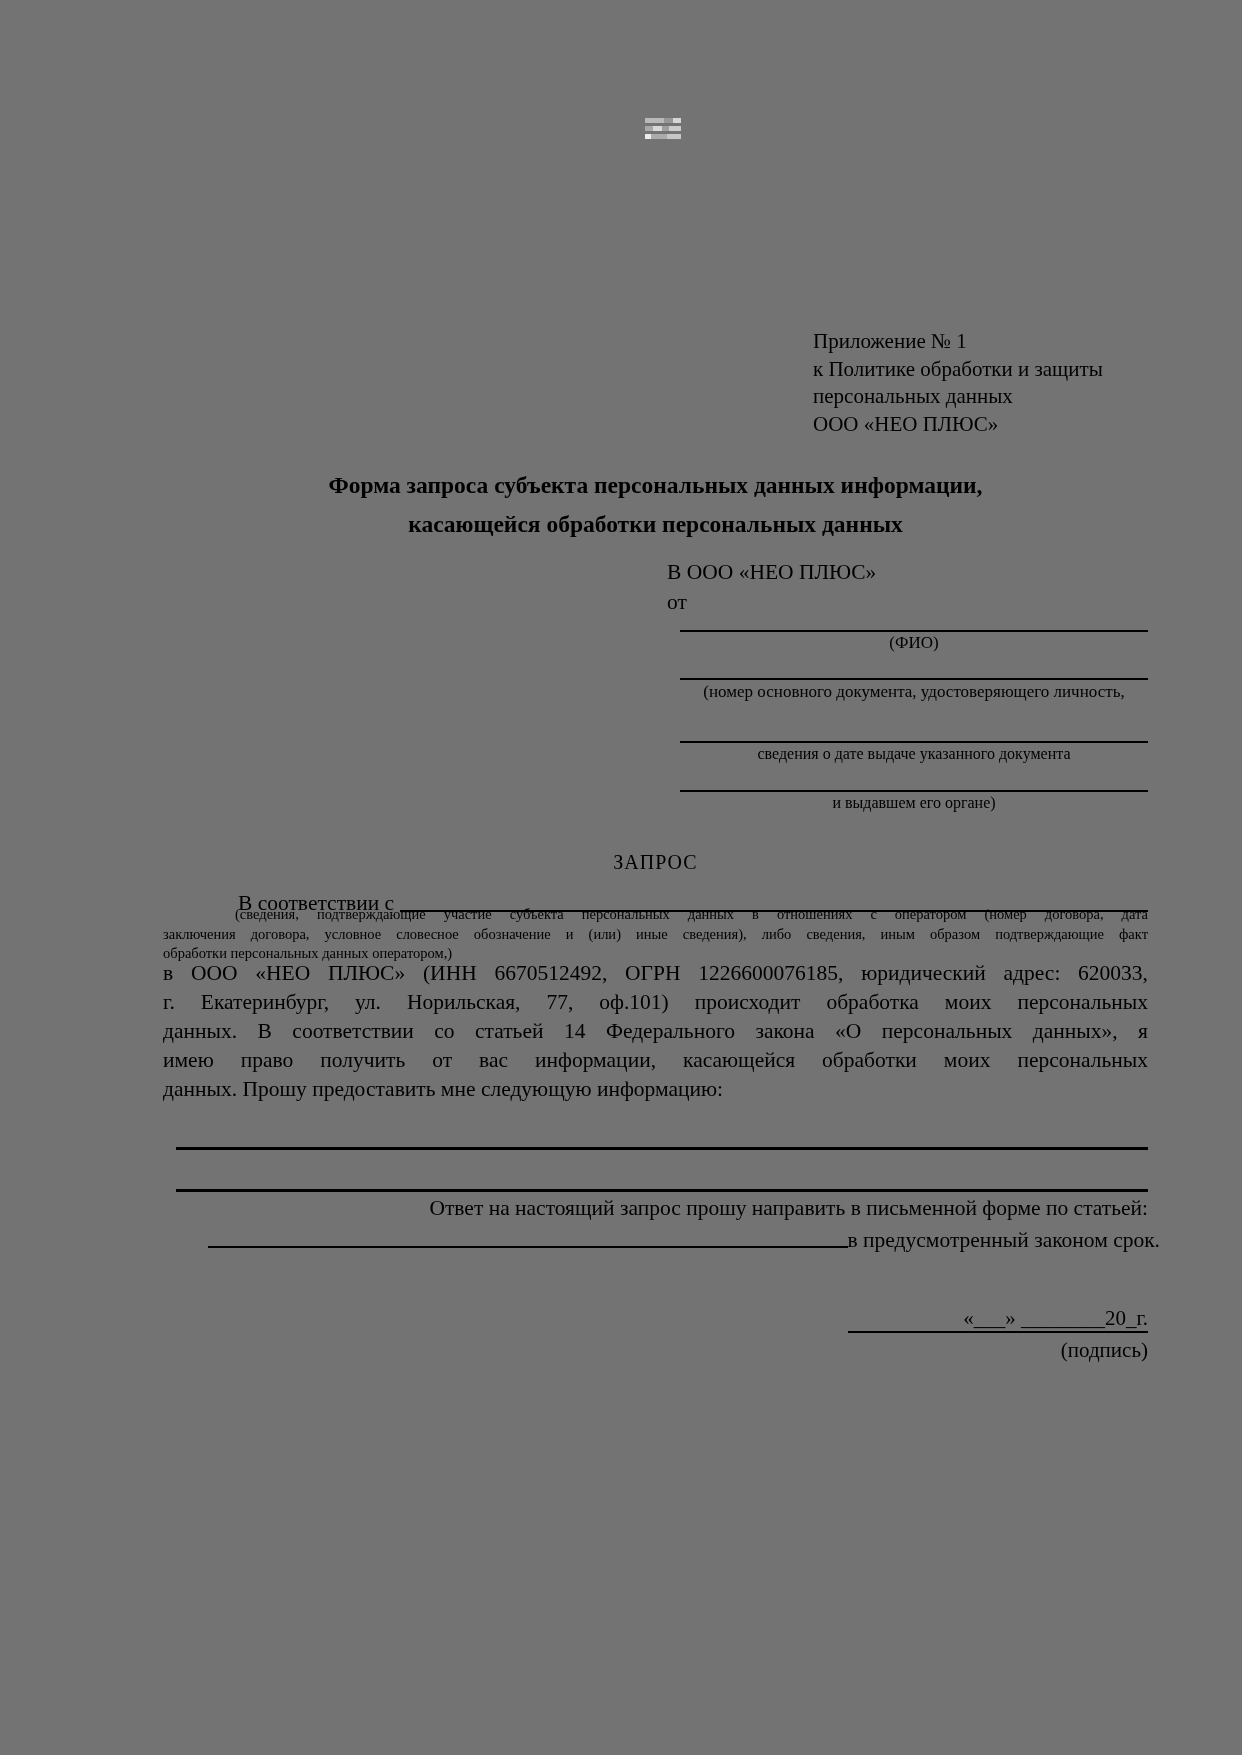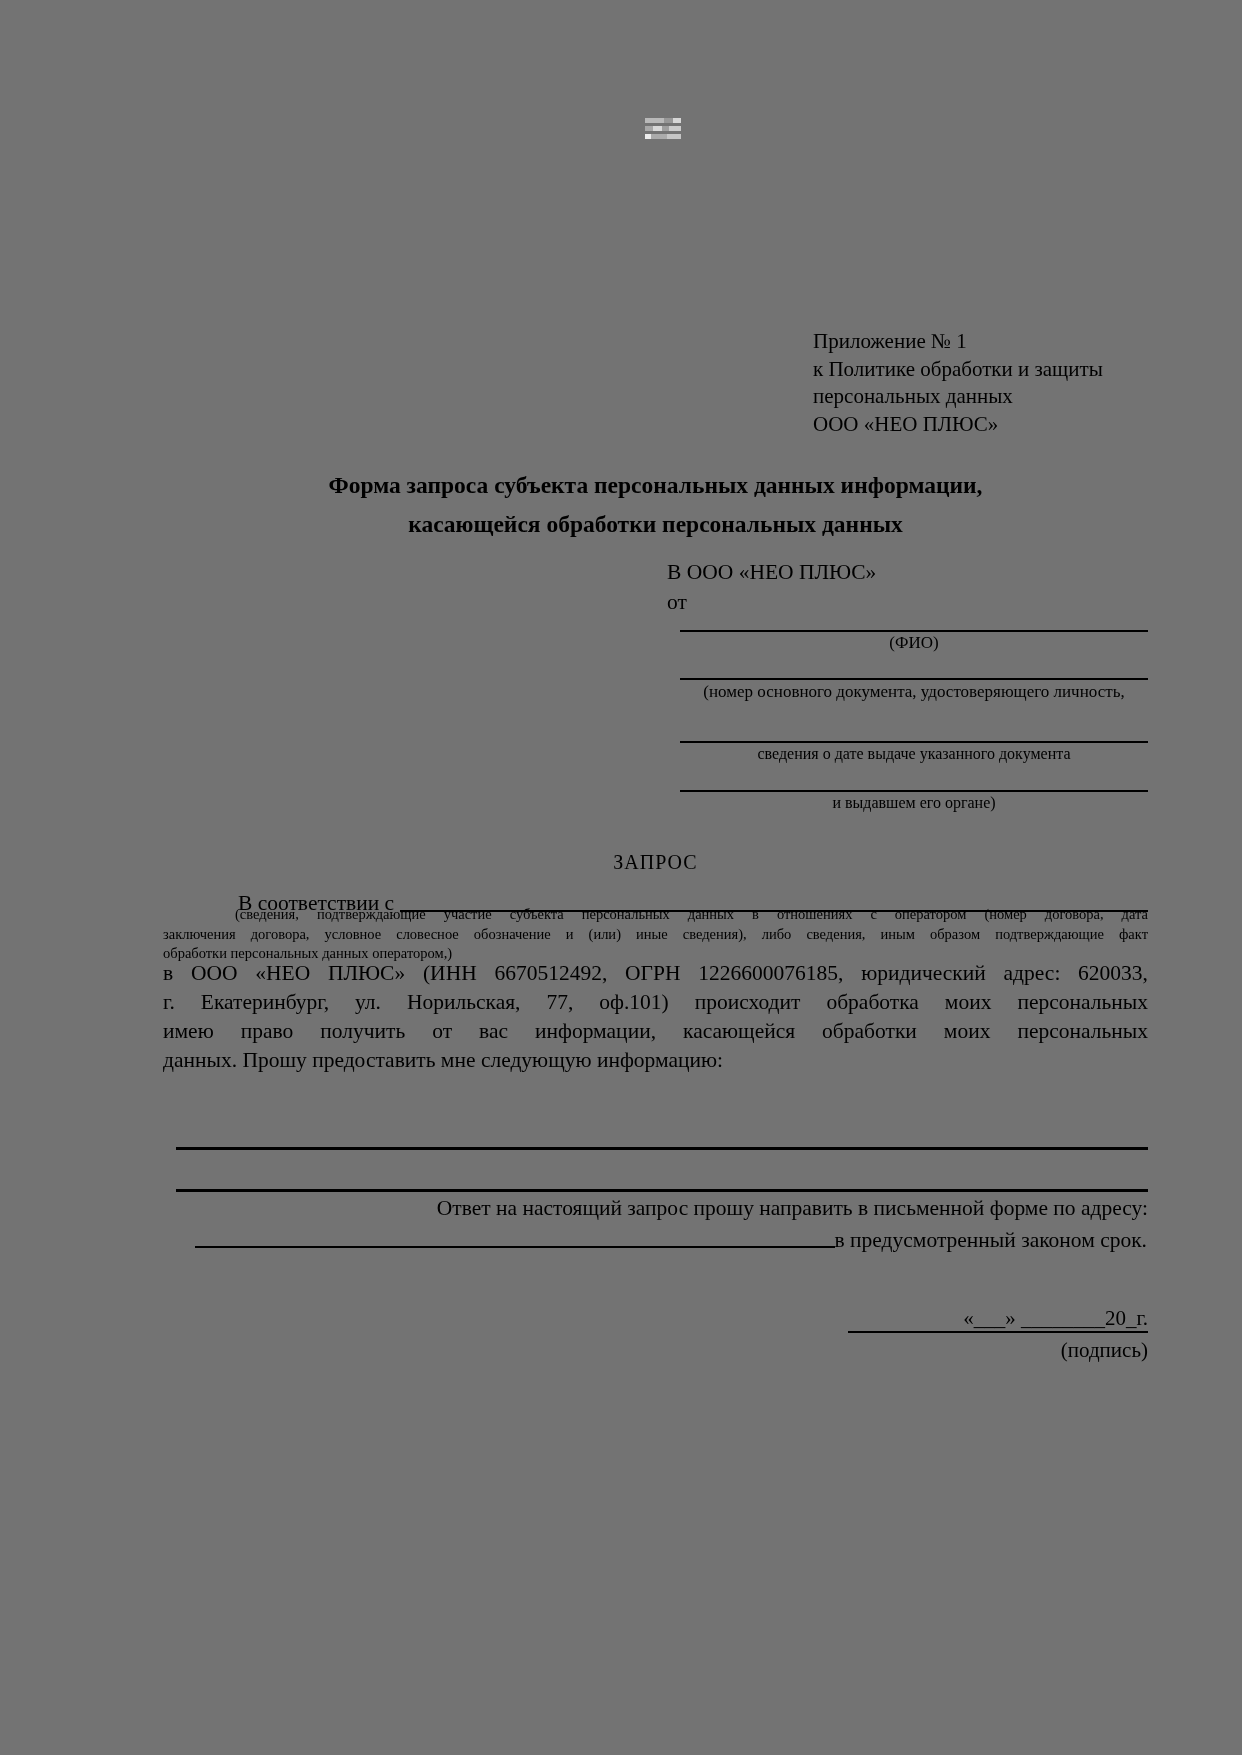--- a/index.html
+++ b/index.html
@@ -42,21 +42,21 @@
   .fp-first{padding-left:72px;}
 
   .bodyp{position:absolute;left:163px;width:985px;top:959px;font-size:21.5px;line-height:29px;}
   .b-just{text-align:justify;text-align-last:justify;}
 
   .bigline{position:absolute;left:176px;width:972px;border-bottom:3px solid #000;height:0;}
   .bl1{top:1147px;}
   .bl2{top:1189px;}
 
   .reply1{position:absolute;left:163px;width:985px;top:1196px;font-size:21.5px;text-align:right;}
-  .reply2{position:absolute;left:162px;width:985px;top:1228px;font-size:21.5px;display:flex;}
+  .reply2{position:absolute;left:175px;width:985px;top:1228px;font-size:21.5px;display:flex;}
   .addr-blank{flex:1 1 auto;border-bottom:2px solid #000;margin:0 0 5px 33px;}
   .r2text{white-space:nowrap;}
 
   .footer{position:absolute;left:163px;width:985px;top:1306px;font-size:21px;display:flex;align-items:flex-end;flex-direction:column;}
   .date-blank{white-space:nowrap;}
   .sig-line{width:300px;border-bottom:2px solid #000;height:0;margin-left:auto;margin-bottom:5px;}
   .sig-cap{white-space:nowrap;}
 </style>
 </head>
 <body>
@@ -103,28 +103,29 @@
 
   <div class="fineprint">
     <div class="fp-just fp-first">(сведения, подтверждающие участие субъекта персональных данных в отношениях с оператором (номер договора, дата</div>
     <div class="fp-just">заключения договора, условное словесное обозначение и (или) иные сведения), либо сведения, иным образом подтверждающие факт</div>
     <div>обработки персональных данных оператором,)</div>
   </div>
 
   <div class="bodyp">
     <div class="b-just">в ООО «НЕО ПЛЮС» (ИНН 6670512492, ОГРН 1226600076185, юридический адрес: 620033,</div>
     <div class="b-just">г. Екатеринбург, ул. Норильская, 77, оф.101) происходит обработка моих персональных</div>
+    <div class="b-just">данных. В соответствии со статьей 14 Федерального закона «О персональных данных», я</div>
     <div class="b-just">имею право получить от вас информации, касающейся обработки моих персональных</div>
     <div>данных. Прошу предоставить мне следующую информацию:</div>
   </div>
 
   <div class="bigline bl1"></div>
   <div class="bigline bl2"></div>
 
-  <div class="reply1">Ответ на настоящий запрос прошу направить в письменной форме по адресу:</div>
+  <div class="reply1">Ответ на настоящий запрос прошу направить в письменной форме по статьей:</div>
 
   <div class="reply2">
     <span class="addr-blank"></span>
     <span class="r2text">в предусмотренный законом срок.</span>
   </div>
 
   <div class="footer">
     <span class="date-blank">«___» ________20_г.</span>
     <span class="sig-line"></span>
     <span class="sig-cap">(подпись)</span>

